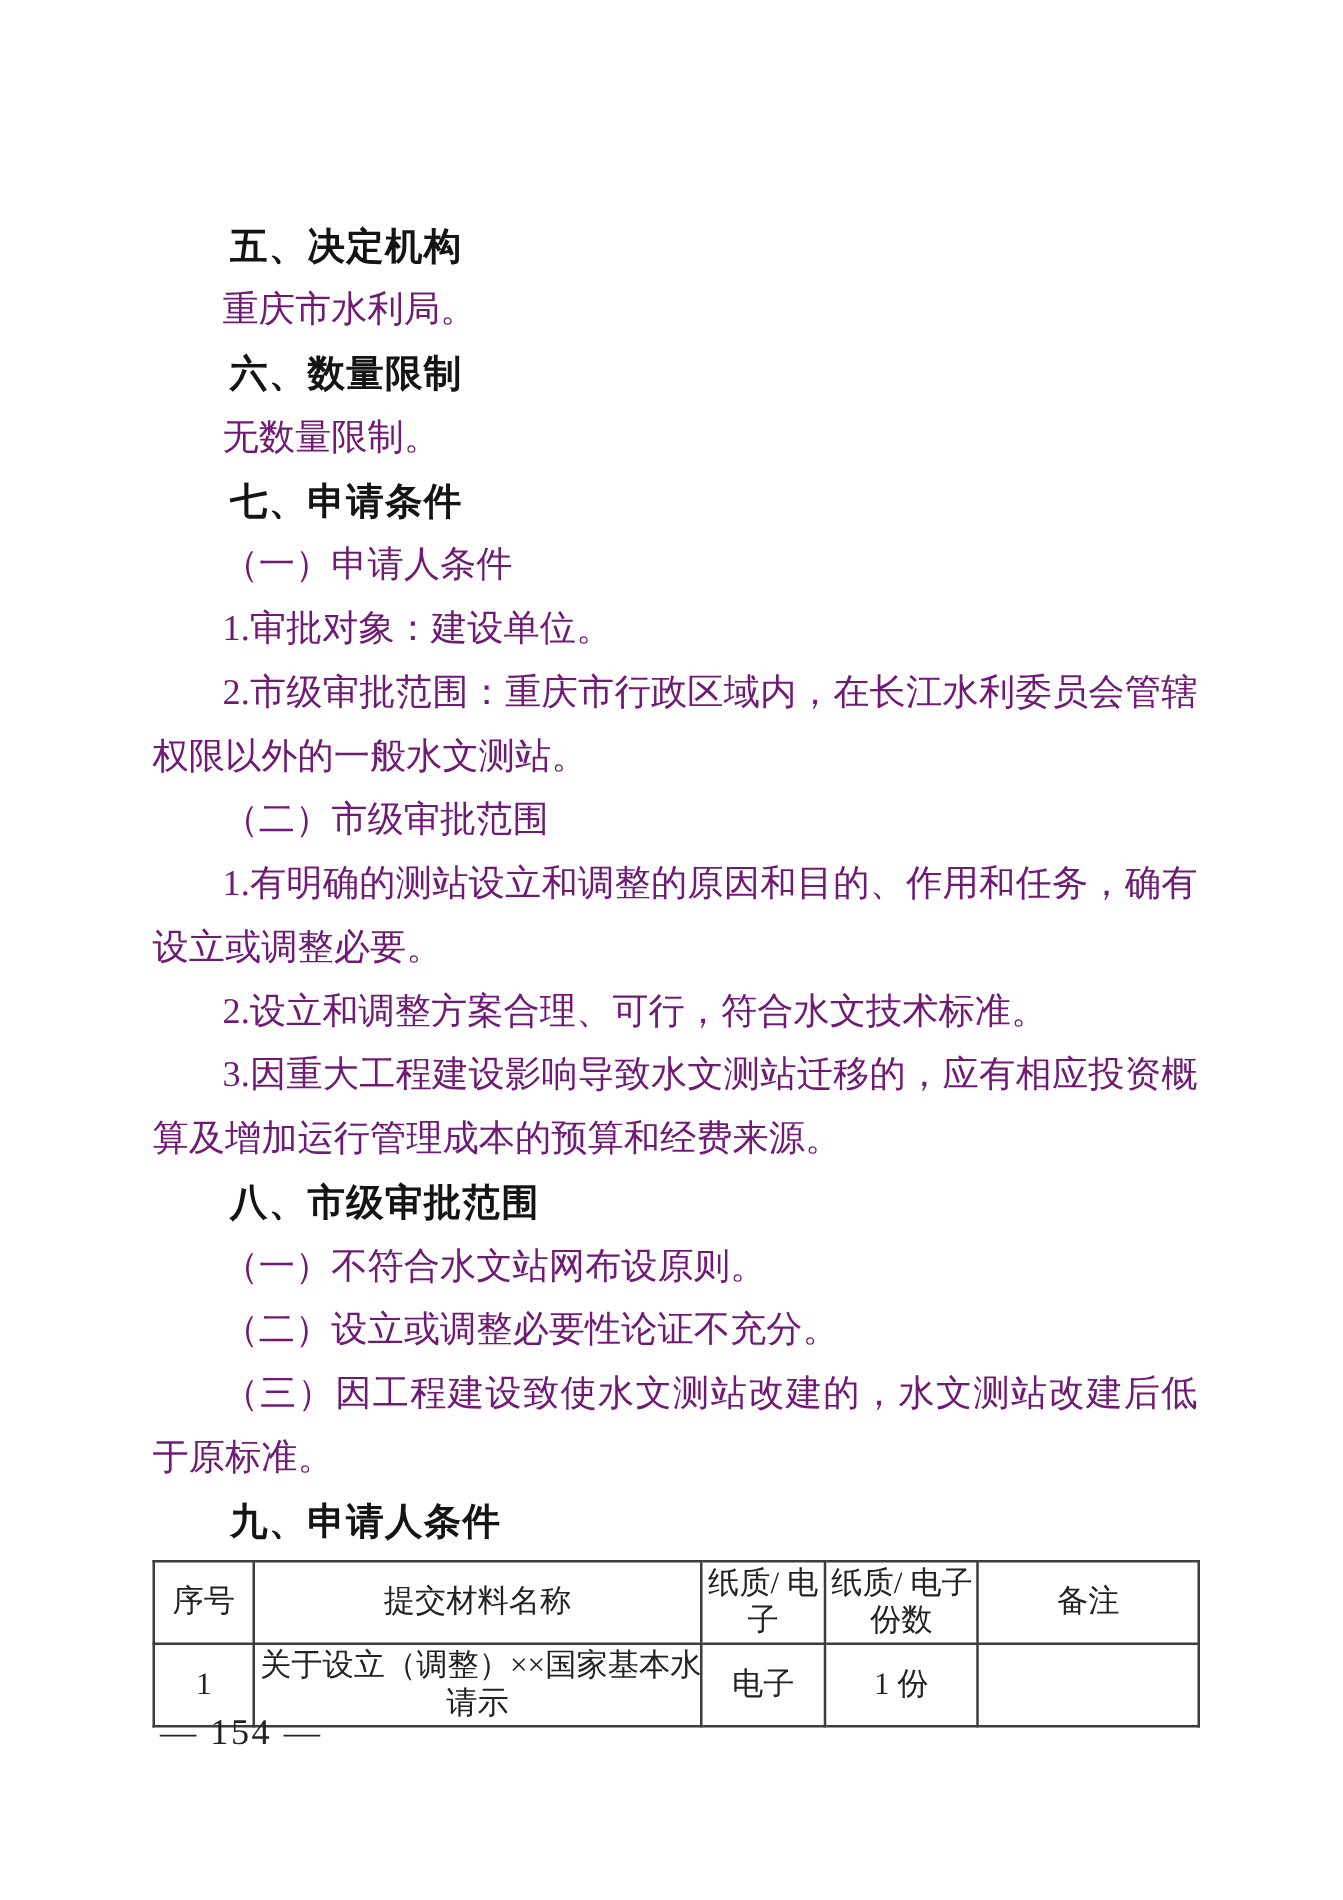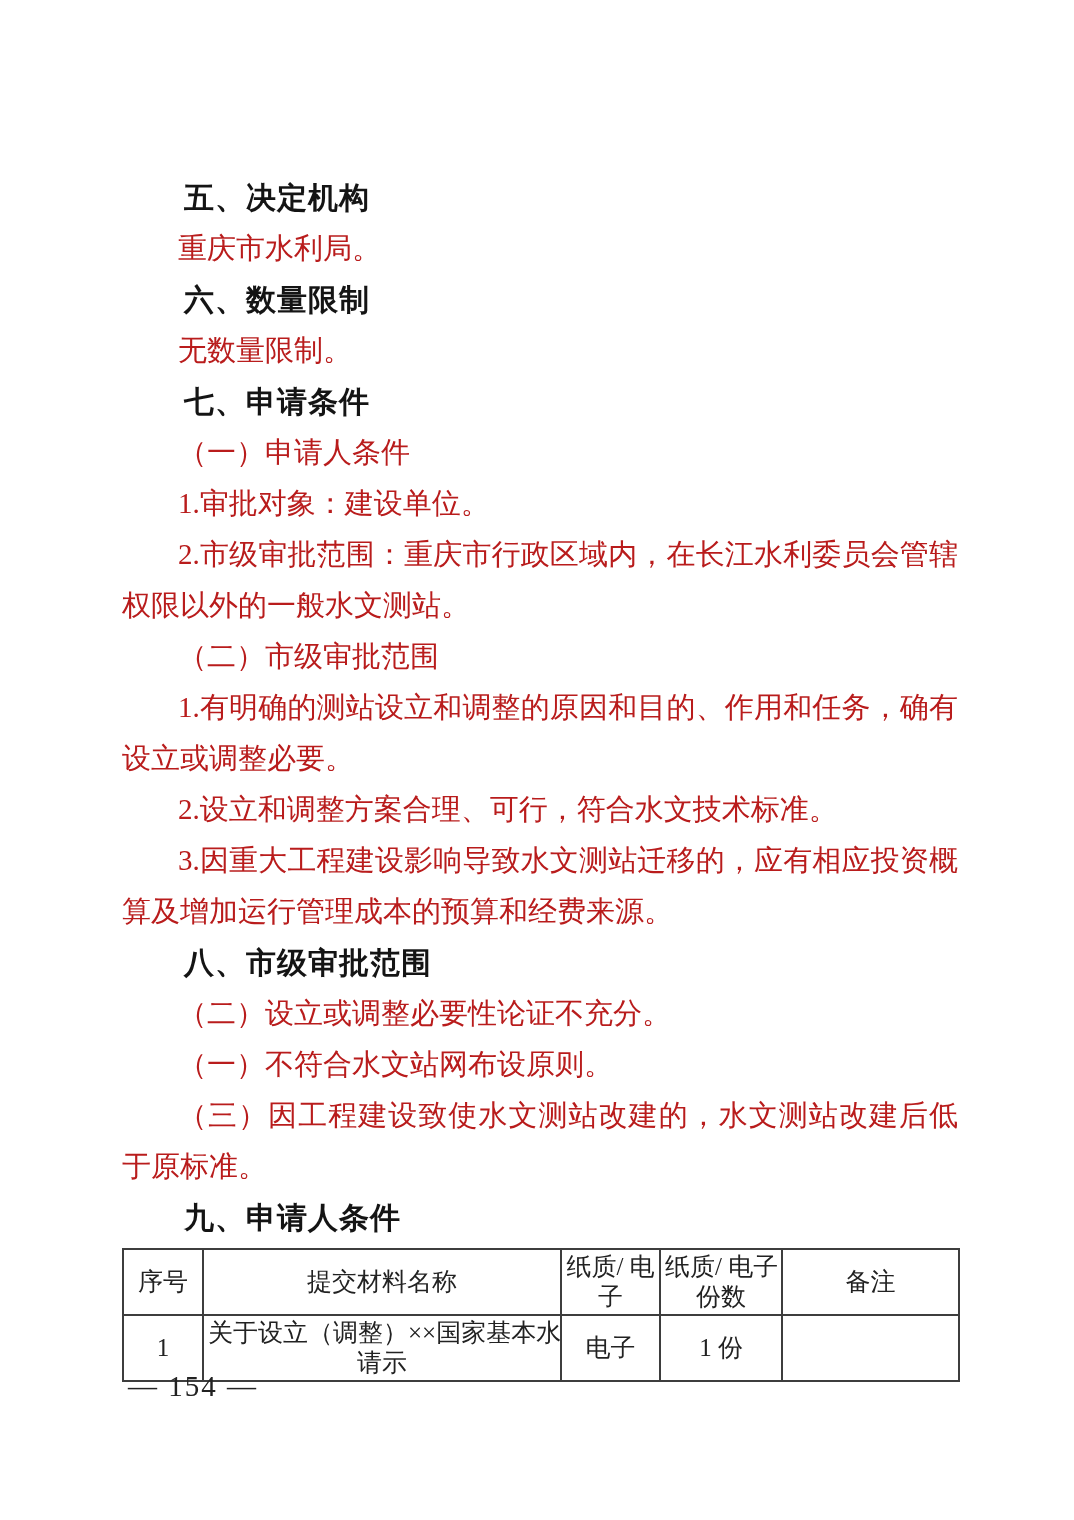--- a/index.html
+++ b/index.html
@@ -30,21 +30,21 @@
     color: #141414;
     letter-spacing: 1px;
   }
   .para {
     font-family: "Liberation Serif", "DejaVu Serif", serif;
     font-size: 29px;
     line-height: 51px;
     margin: 0;
     text-indent: 56px;
     text-align: justify;
-    color: #b91c1c;
+    color: #701a75;
   }
   .materials-table {
     border-collapse: collapse;
     table-layout: fixed;
     width: 836px;
     margin-top: 5px;
     font-family: "Liberation Serif", "DejaVu Serif", serif;
     color: #222222;
     border-radius: 11px;
   }
@@ -88,22 +88,22 @@
   <p class="para">无数量限制。</p>
   <h2 class="sec-heading">七、申请条件</h2>
   <p class="para">（一）申请人条件</p>
   <p class="para">1.审批对象：建设单位。</p>
   <p class="para">2.市级审批范围：重庆市行政区域内，在长江水利委员会管辖权限以外的一般水文测站。</p>
   <p class="para">（二）市级审批范围</p>
   <p class="para">1.有明确的测站设立和调整的原因和目的、作用和任务，确有设立或调整必要。</p>
   <p class="para">2.设立和调整方案合理、可行，符合水文技术标准。</p>
   <p class="para">3.因重大工程建设影响导致水文测站迁移的，应有相应投资概算及增加运行管理成本的预算和经费来源。</p>
   <h2 class="sec-heading">八、市级审批范围</h2>
+  <p class="para">（一）不符合水文站网布设原则。</p>
   <p class="para">（二）设立或调整必要性论证不充分。</p>
-  <p class="para">（一）不符合水文站网布设原则。</p>
   <p class="para">（三）因工程建设致使水文测站改建的，水文测站改建后低于原标准。</p>
   <h2 class="sec-heading">九、申请人条件</h2>
 
   <table class="materials-table">
     <colgroup>
       <col style="width:80px">
       <col style="width:358px">
       <col style="width:99px">
       <col style="width:122px">
       <col style="width:177px">

